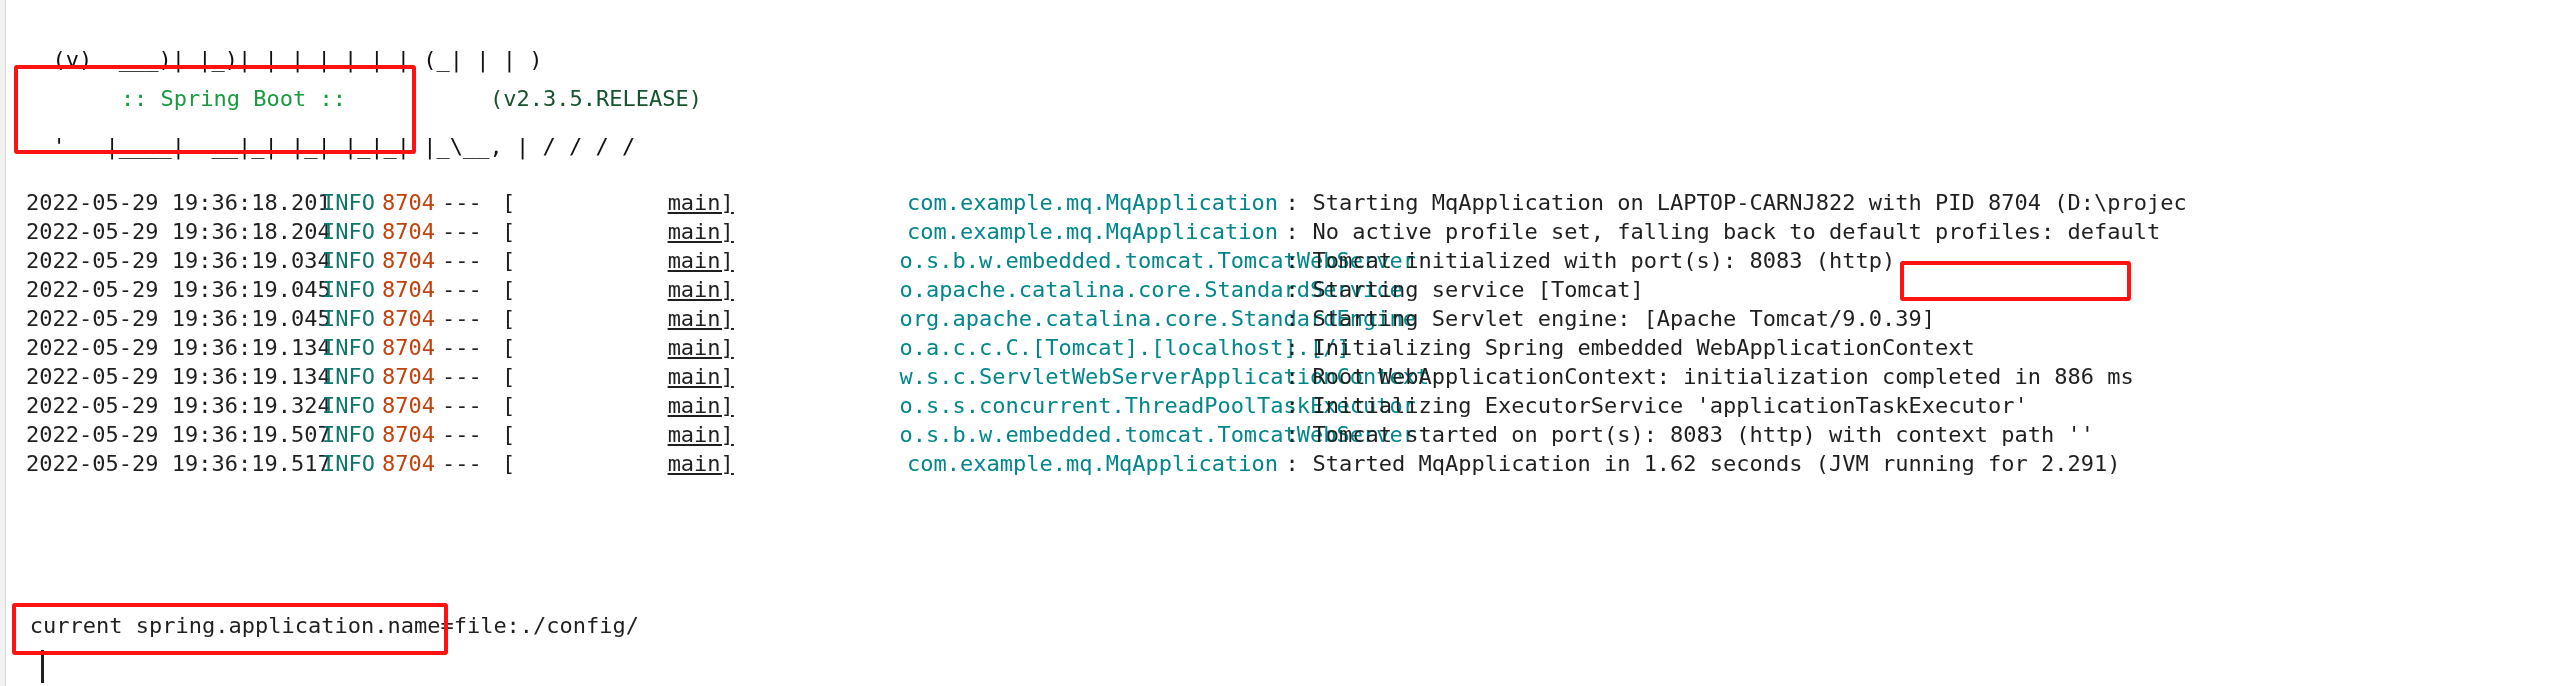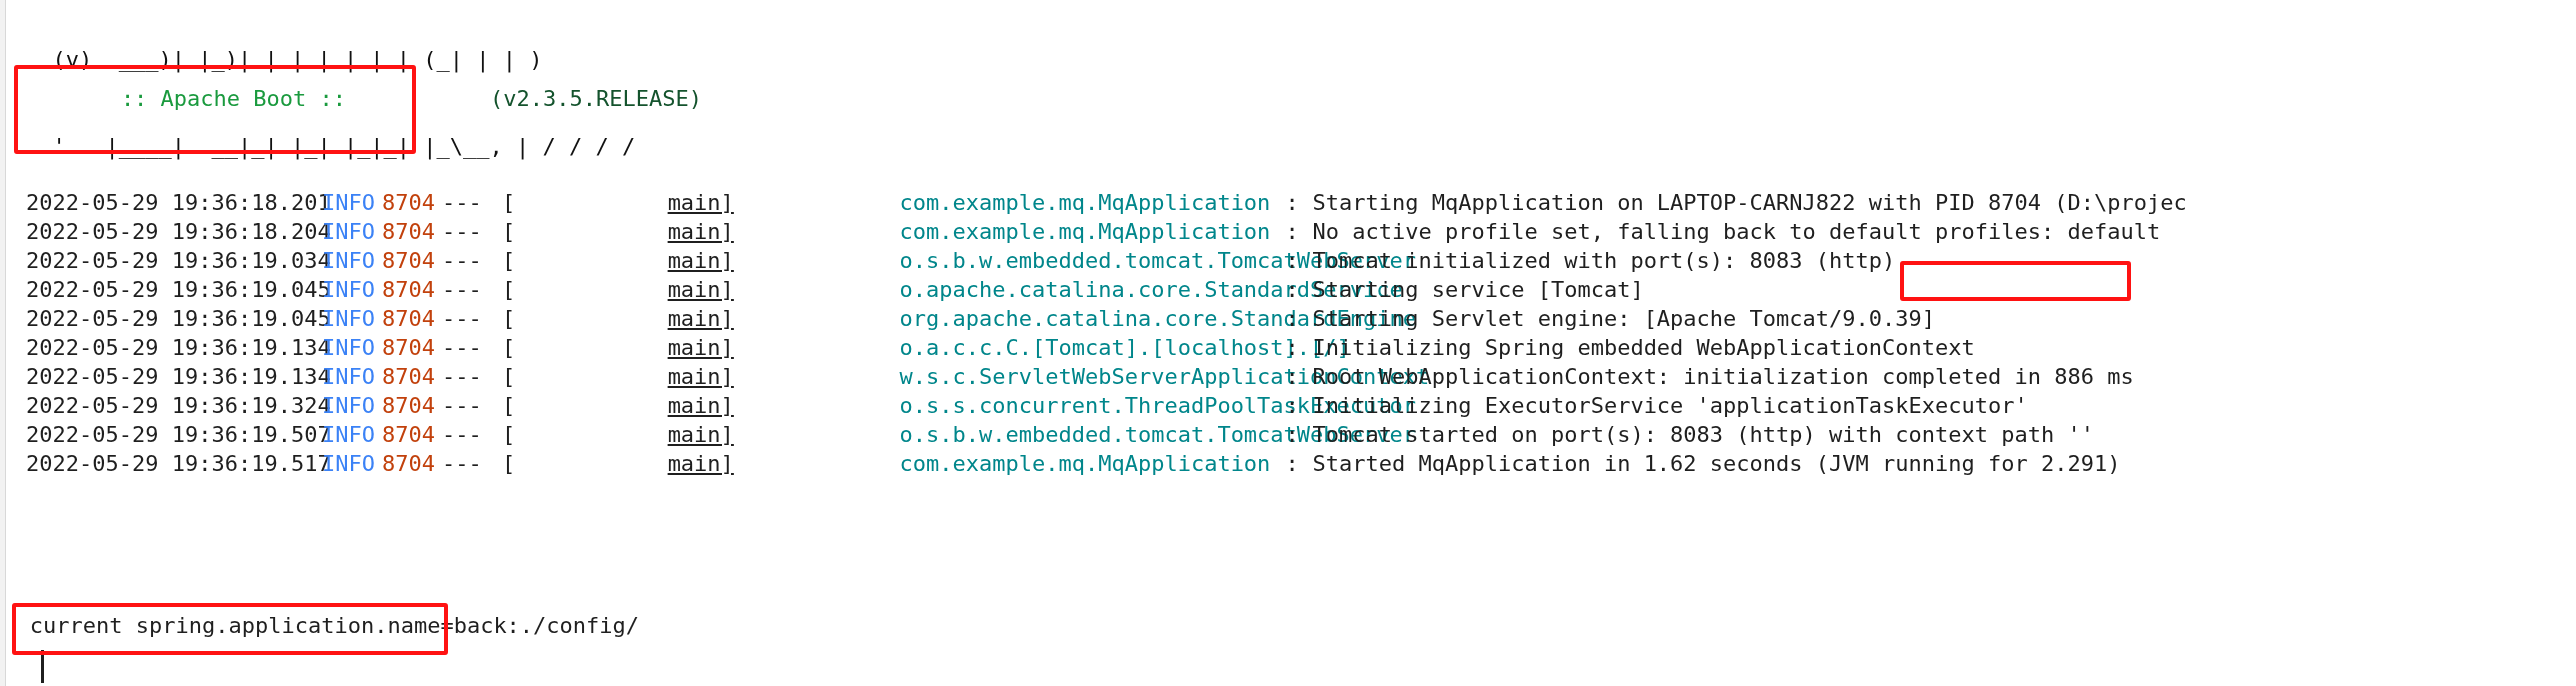--- a/index.html
+++ b/index.html
@@ -78,25 +78,25 @@
     font-size: 22px;
     line-height: 29px;
     font-family: "DejaVu Sans Mono", "Liberation Mono", monospace;
   }
   .log-row {
     display: block;
     height: 29px;
     white-space: pre;
   }
   .c-ts   { color: #1f1f1f; }
-  .c-lvl  { color: #3b82f6; }
+  .c-lvl  { color: #0f766e; }
   .c-pid  { color: #c2410c; }
   .c-dash { color: #1f1f1f; }
   .c-thread { color: #1f1f1f; }
-  .c-logger { color: #00868b; }
+  .c-logger { color: #00868b; text-align: center; }
   .c-msg  { color: #1f1f1f; }
 
   
   .col-ts     { display:inline-block; width: 296px; }
   .col-lvl    { display:inline-block; width: 60px; }
   .col-pid    { display:inline-block; width: 60px; }
   .col-dash   { display:inline-block; width: 60px; }
   .col-thread { display:inline-block; width: 371px; text-align: center; text-decoration: underline; }
   .col-logger { display:inline-block; width: 386px; }
   .col-sep    { display:inline-block; width: 27px; }
@@ -142,26 +142,26 @@
   <div class="gutter"></div>
 
   <div class="content">
 
     <div class="banner">
       <span class="banner-line">  (v)  ___)| |_)| | | | | | | (_| | | )</span>
       <span class="banner-line">  '   |____| .__|_| |_| |_|_| |_\__, | / / / /</span>
     </div>
 
     <div class="bootline">
-      <span>:: Apache Boot ::</span><span style="display:inline-block;width:144px">&nbsp;</span><span class="boot-version">(v2.3.5.RELEASE)</span>
+      <span>:: Spring Boot ::</span><span style="display:inline-block;width:144px">&nbsp;</span><span class="boot-version">(v2.3.5.RELEASE)</span>
     </div>
 
     <div class="logs" id="log-list"><span class="log-row"><span class="col-ts c-ts">2022-05-29 19:36:18.201</span><span class="col-lvl c-lvl">INFO</span><span class="col-pid c-pid">8704</span><span class="col-dash c-dash">---</span><span class="c-thread">[</span><span class="col-thread c-thread">main]</span><span> </span><span class="col-logger c-logger">com.example.mq.MqApplication</span><span class="col-sep c-msg">:</span><span class="c-msg">Starting MqApplication on LAPTOP-CARNJ822 with PID 8704 (D:\projec</span></span><span class="log-row"><span class="col-ts c-ts">2022-05-29 19:36:18.204</span><span class="col-lvl c-lvl">INFO</span><span class="col-pid c-pid">8704</span><span class="col-dash c-dash">---</span><span class="c-thread">[</span><span class="col-thread c-thread">main]</span><span> </span><span class="col-logger c-logger">com.example.mq.MqApplication</span><span class="col-sep c-msg">:</span><span class="c-msg">No active profile set, falling back to default profiles: default</span></span><span class="log-row"><span class="col-ts c-ts">2022-05-29 19:36:19.034</span><span class="col-lvl c-lvl">INFO</span><span class="col-pid c-pid">8704</span><span class="col-dash c-dash">---</span><span class="c-thread">[</span><span class="col-thread c-thread">main]</span><span> </span><span class="col-logger c-logger">o.s.b.w.embedded.tomcat.TomcatWebServer</span><span class="col-sep c-msg">:</span><span class="c-msg">Tomcat initialized with port(s): 8083 (http)</span></span><span class="log-row"><span class="col-ts c-ts">2022-05-29 19:36:19.045</span><span class="col-lvl c-lvl">INFO</span><span class="col-pid c-pid">8704</span><span class="col-dash c-dash">---</span><span class="c-thread">[</span><span class="col-thread c-thread">main]</span><span> </span><span class="col-logger c-logger">o.apache.catalina.core.StandardService</span><span class="col-sep c-msg">:</span><span class="c-msg">Starting service [Tomcat]</span></span><span class="log-row"><span class="col-ts c-ts">2022-05-29 19:36:19.045</span><span class="col-lvl c-lvl">INFO</span><span class="col-pid c-pid">8704</span><span class="col-dash c-dash">---</span><span class="c-thread">[</span><span class="col-thread c-thread">main]</span><span> </span><span class="col-logger c-logger">org.apache.catalina.core.StandardEngine</span><span class="col-sep c-msg">:</span><span class="c-msg">Starting Servlet engine: [Apache Tomcat/9.0.39]</span></span><span class="log-row"><span class="col-ts c-ts">2022-05-29 19:36:19.134</span><span class="col-lvl c-lvl">INFO</span><span class="col-pid c-pid">8704</span><span class="col-dash c-dash">---</span><span class="c-thread">[</span><span class="col-thread c-thread">main]</span><span> </span><span class="col-logger c-logger">o.a.c.c.C.[Tomcat].[localhost].[/]</span><span class="col-sep c-msg">:</span><span class="c-msg">Initializing Spring embedded WebApplicationContext</span></span><span class="log-row"><span class="col-ts c-ts">2022-05-29 19:36:19.134</span><span class="col-lvl c-lvl">INFO</span><span class="col-pid c-pid">8704</span><span class="col-dash c-dash">---</span><span class="c-thread">[</span><span class="col-thread c-thread">main]</span><span> </span><span class="col-logger c-logger">w.s.c.ServletWebServerApplicationContext</span><span class="col-sep c-msg">:</span><span class="c-msg">Root WebApplicationContext: initialization completed in 886 ms</span></span><span class="log-row"><span class="col-ts c-ts">2022-05-29 19:36:19.324</span><span class="col-lvl c-lvl">INFO</span><span class="col-pid c-pid">8704</span><span class="col-dash c-dash">---</span><span class="c-thread">[</span><span class="col-thread c-thread">main]</span><span> </span><span class="col-logger c-logger">o.s.s.concurrent.ThreadPoolTaskExecutor</span><span class="col-sep c-msg">:</span><span class="c-msg">Initializing ExecutorService 'applicationTaskExecutor'</span></span><span class="log-row"><span class="col-ts c-ts">2022-05-29 19:36:19.507</span><span class="col-lvl c-lvl">INFO</span><span class="col-pid c-pid">8704</span><span class="col-dash c-dash">---</span><span class="c-thread">[</span><span class="col-thread c-thread">main]</span><span> </span><span class="col-logger c-logger">o.s.b.w.embedded.tomcat.TomcatWebServer</span><span class="col-sep c-msg">:</span><span class="c-msg">Tomcat started on port(s): 8083 (http) with context path ''</span></span><span class="log-row"><span class="col-ts c-ts">2022-05-29 19:36:19.517</span><span class="col-lvl c-lvl">INFO</span><span class="col-pid c-pid">8704</span><span class="col-dash c-dash">---</span><span class="c-thread">[</span><span class="col-thread c-thread">main]</span><span> </span><span class="col-logger c-logger">com.example.mq.MqApplication</span><span class="col-sep c-msg">:</span><span class="c-msg">Started MqApplication in 1.62 seconds (JVM running for 2.291)</span></span></div>
 
-    <div class="echo">current spring.application.name=back:./config/</div>
+    <div class="echo">current spring.application.name=file:./config/</div>
     <div class="caret"></div>
 
   </div>
 
   <div class="annot" id="annot-banner"></div>
   <div class="annot" id="annot-port"></div>
   <div class="annot" id="annot-echo"></div>
 
 </div>
 

